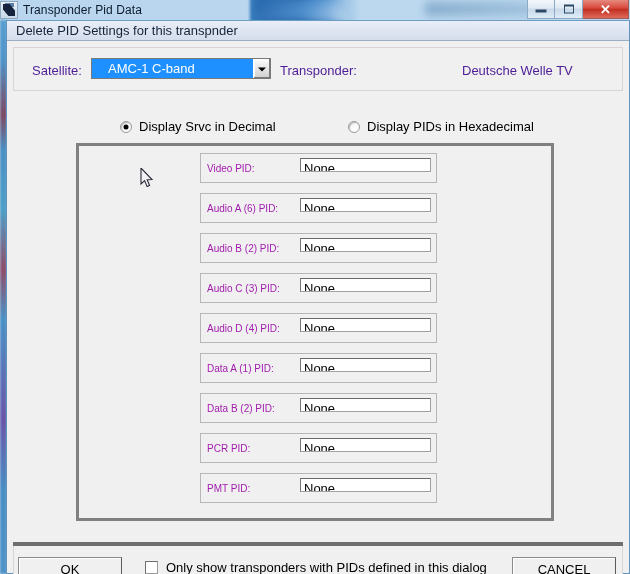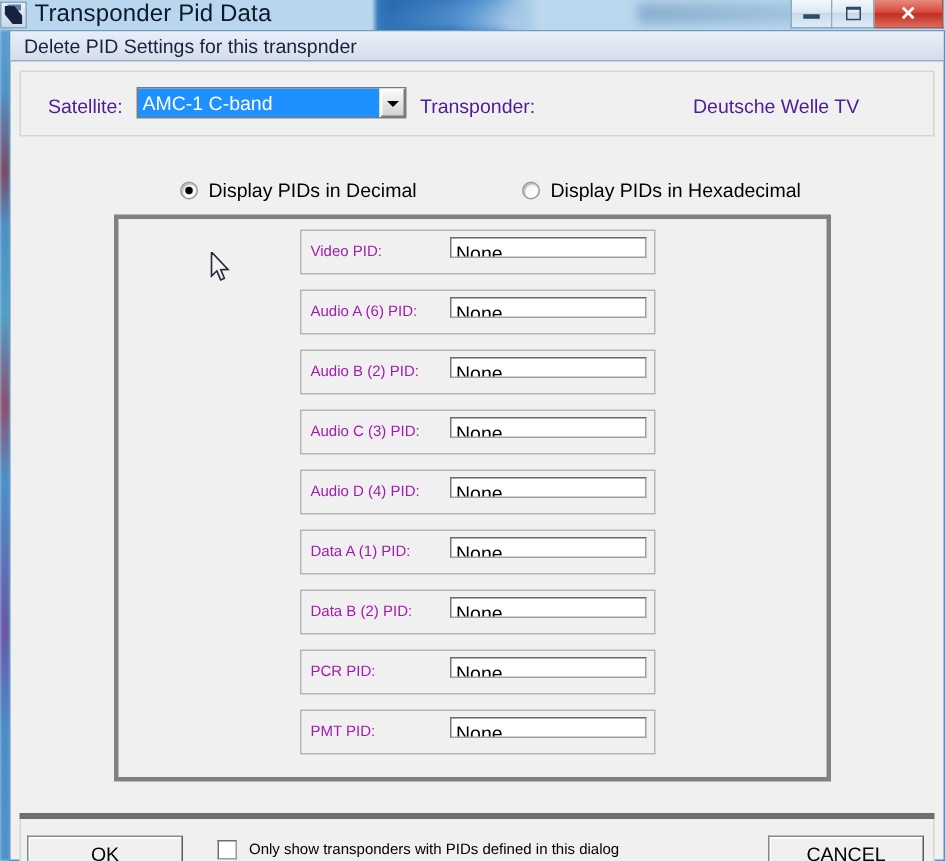--- a/index.html
+++ b/index.html
@@ -76,21 +76,21 @@
     clip-path: polygon(0% 0%, 55% 0%, 100% 55%, 100% 100%, 45% 100%, 0% 45%);
   }
   #app-icon .glyph2 {
     position: absolute; left: 4px; top: 1px; width: 9px; height: 4px;
     background: #5b7fa8;
   }
   #title-text {
     position: absolute;
     left: 17px; top: 0px;
     line-height: 20px;
-    font-size: 16px;
+    font-size: 12px;
     color: #0b1a2b;
     white-space: nowrap;
     letter-spacing: .1px;
   }
 
   
   #win-controls {
     position: absolute;
     right: 1px; top: 0px;
     display: flex;
@@ -176,21 +176,21 @@
     box-sizing: border-box;
     border: 1px solid #7a7a7a;
     background: #fff;
     display: flex;
     align-items: stretch;
   }
   .combo .combo-value {
     flex: 1 1 auto;
     font-size: 13px;
     line-height: 19px;
-    padding-left: 3px;
+    padding-left: 16px;
     white-space: nowrap;
     overflow: hidden;
   }
   .combo .combo-arrow {
     flex: 0 0 17px;
     box-sizing: border-box;
     border-left: 1px solid #fff;
     background: linear-gradient(180deg,#fdfdfd,#e2e2e2 60%,#cfcfcf);
     box-shadow: inset -1px -1px 0 #7a7a7a, inset 1px 1px 0 #ffffff;
     position: relative;
@@ -318,21 +318,21 @@
     white-space: nowrap;
   }
   #btn-ok     { left: 4px;  top: 11px; width: 104px; height: 25px; }
   #btn-cancel { left: 498px; top: 11px; width: 104px; height: 25px; }
 
   #only-show-row {
     position: absolute;
     left: 131px; top: 14px;
     display: flex;
     align-items: center;
-    font-size: 10px;
+    font-size: 13px;
     white-space: nowrap;
   }
   .checkbox-mark {
     width: 13px; height: 13px;
     box-sizing: border-box;
     border: 1px solid #9a9a9a;
     border-top-color: #6e6e6e;
     border-left-color: #6e6e6e;
     background: #ffffff;
     margin-right: 8px;
@@ -396,21 +396,21 @@
 
       <div class="lbl" id="lbl-transponder">Transponder:</div>
 
 
       <div class="lbl" id="lbl-channel">Deutsche Welle TV</div>
     </div>
 
     <div id="radio-row">
       <div class="radio-item" id="radio-decimal">
         <span class="radio-mark checked"></span>
-        <span>Display PIDs in Decimal</span>
+        <span>Display Srvc in Decimal</span>
       </div>
       <div class="radio-item" id="radio-hex">
         <span class="radio-mark"></span>
         <span>Display PIDs in Hexadecimal</span>
       </div>
     </div>
 
     <div id="pid-group">
 
     <div class="pid-row" style="top: 7px;">

